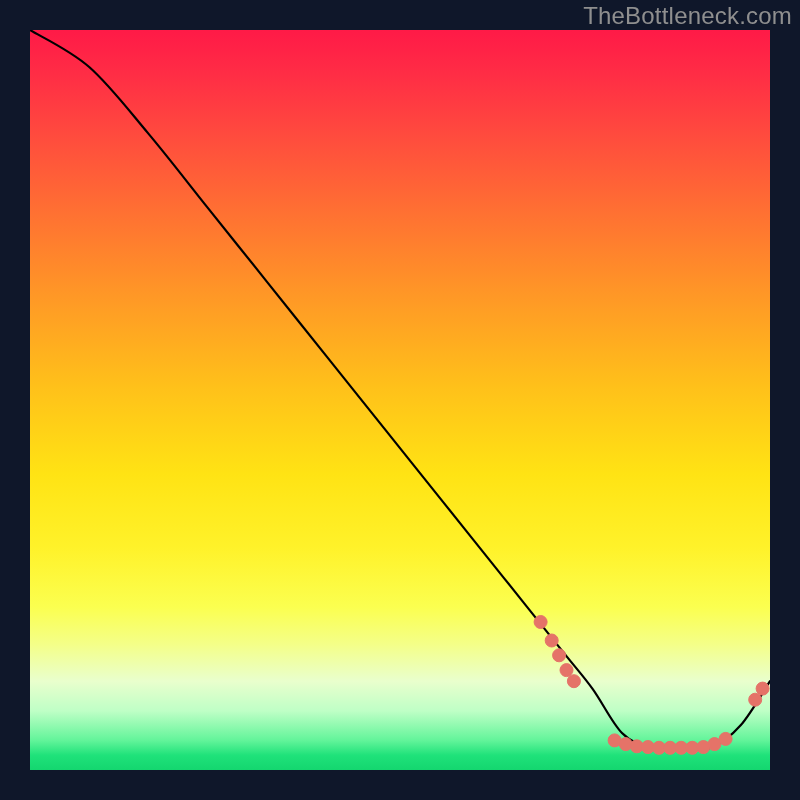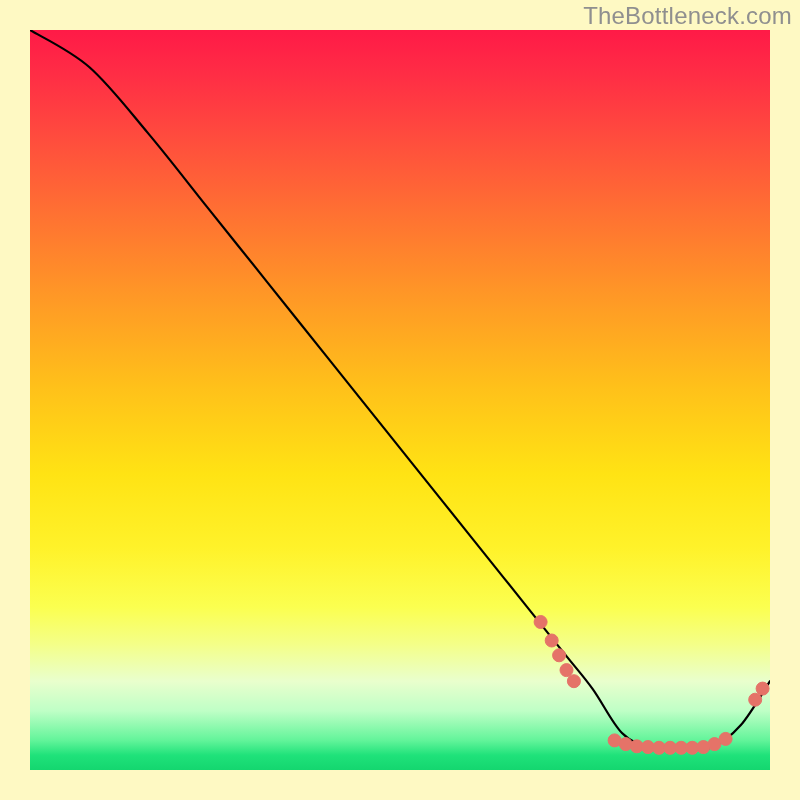--- a/index.html
+++ b/index.html
@@ -8,21 +8,21 @@
     width: 800px;
     height: 800px;
     background: #000;
     overflow: hidden;
     font-family: Arial, Helvetica, sans-serif;
   }
   .frame {
     position: relative;
     width: 800px;
     height: 800px;
-    background: #fef9c3;
+    background: #0f172a;
   }
   .watermark {
     position: absolute;
     top: 2px;
     right: 8px;
     color: #8f8f8f;
     font-size: 24px;
     font-weight: 400;
     letter-spacing: 0.2px;
     z-index: 50;

